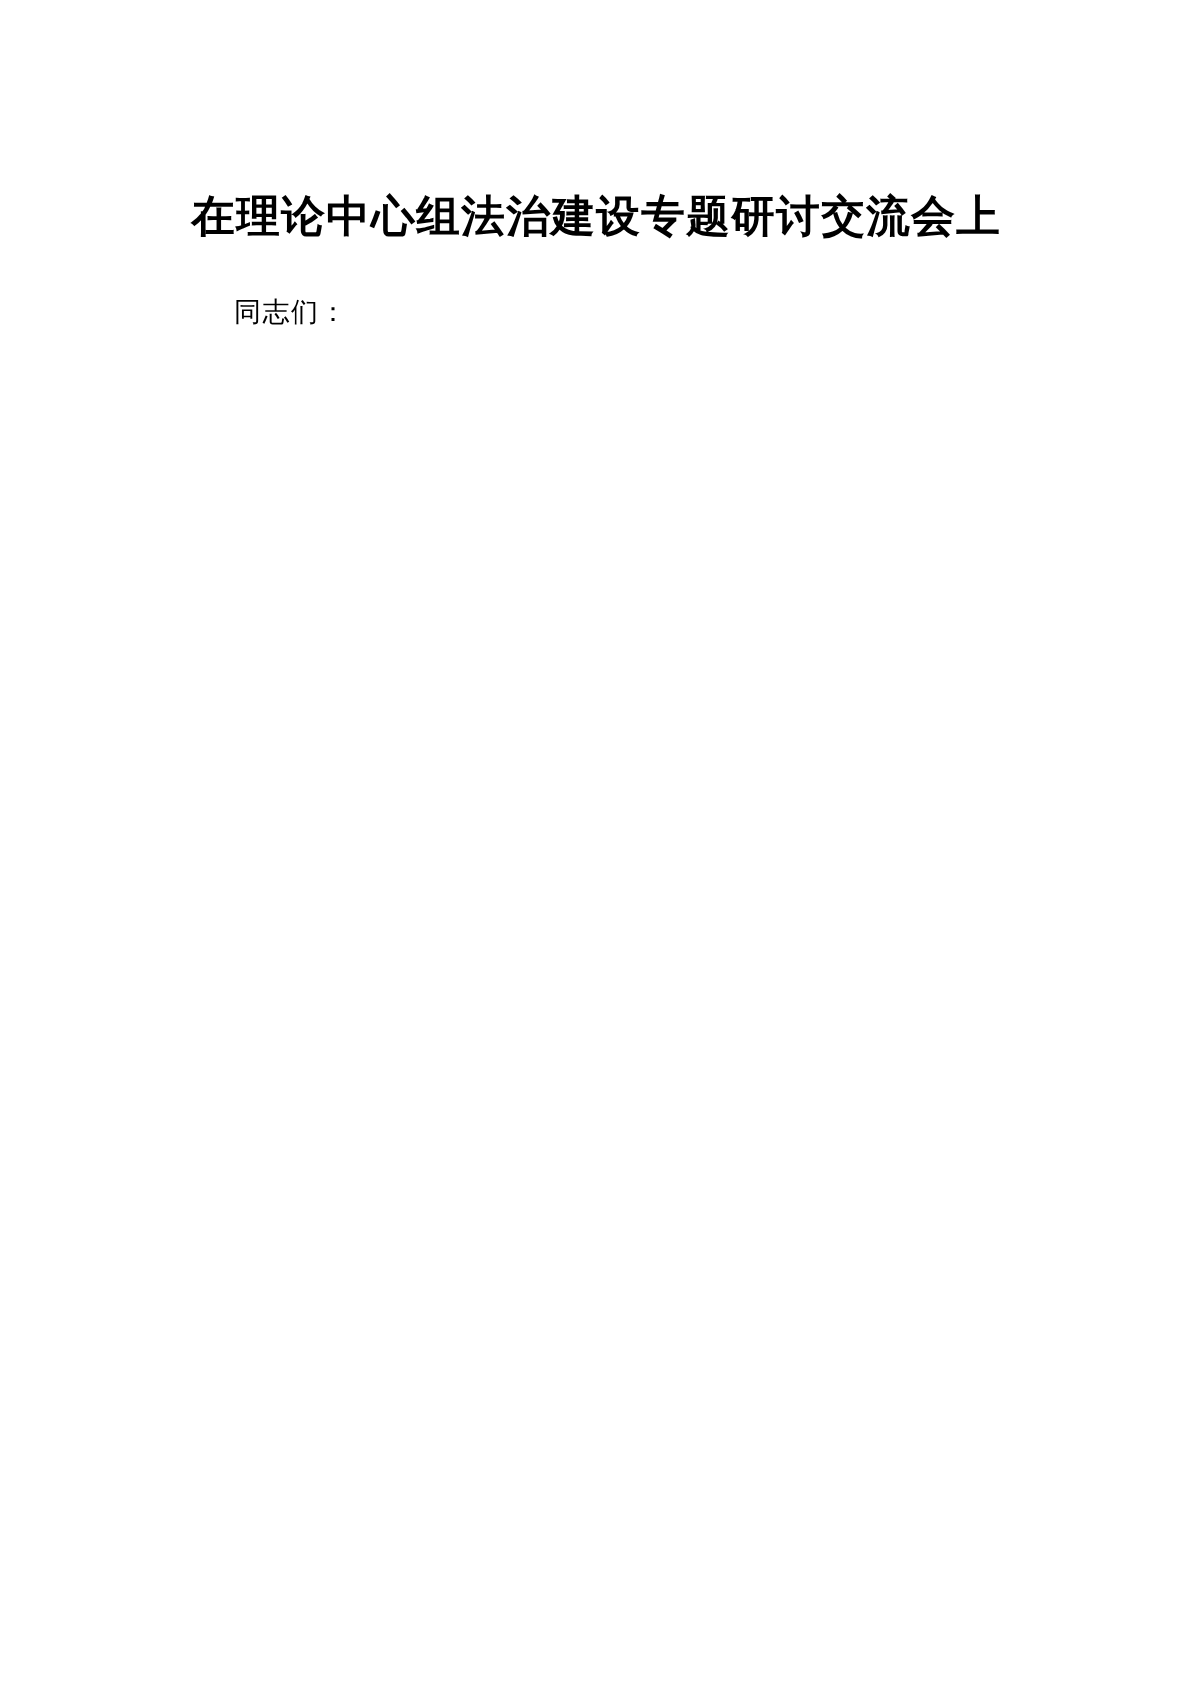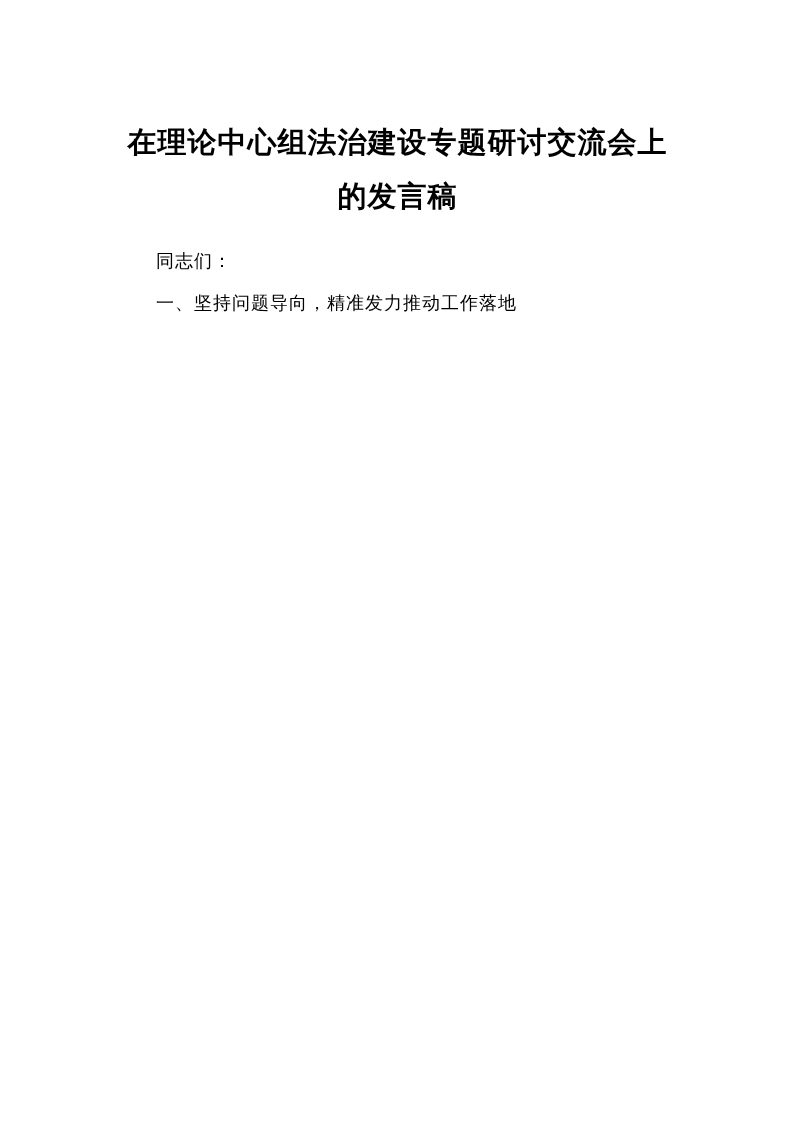--- a/index.html
+++ b/index.html
@@ -7,21 +7,21 @@
     padding: 0;
     background: #ffffff;
   }
   .page {
     position: relative;
     width: 793px;
     height: 886px;
     background: #ffffff;
     overflow: hidden;
     color: #000000;
-    font-family: Liberation Mono, monospace;
+    font-family: Liberation Serif, serif;
     box-sizing: border-box;
   }
   .content {
     box-sizing: border-box;
     padding: 118px 118px 0 120px;
   }
   .doc-title {
     font-size: 29px;
     font-weight: 700;
     text-align: center;
@@ -43,25 +43,23 @@
   }
 </style>
 </head>
 <body>
 
 <div class="page">
   <div class="content">
 
     <h1 class="doc-title">
       <span class="title-line">在理论中心组法治建设专题研讨交流会上</span>
-      <span class="title-line">的发言稿</span>
     </h1>
 
     <div class="doc-body">
       <p>同志们：</p>
 
 
-      <p>一、坚持问题导向，精准发力推动工作落地</p>
 
     </div>
 
   </div>
 </div>
 
 </body></html>

